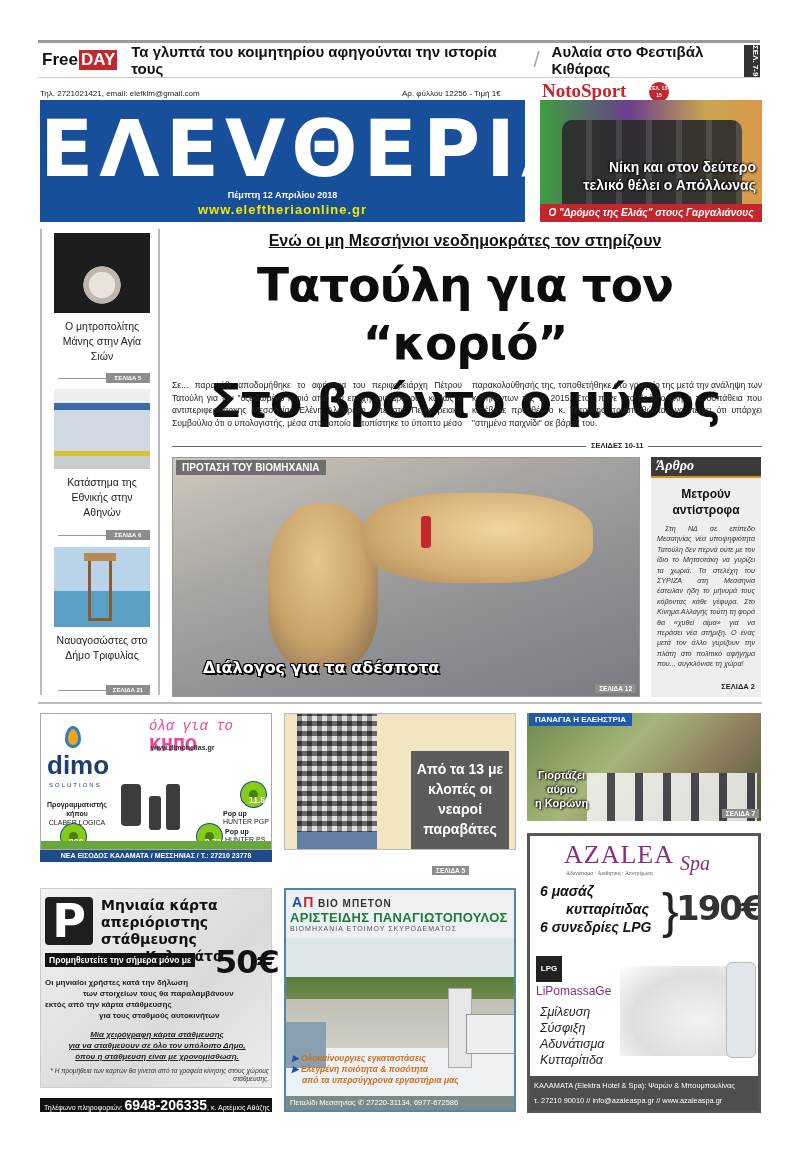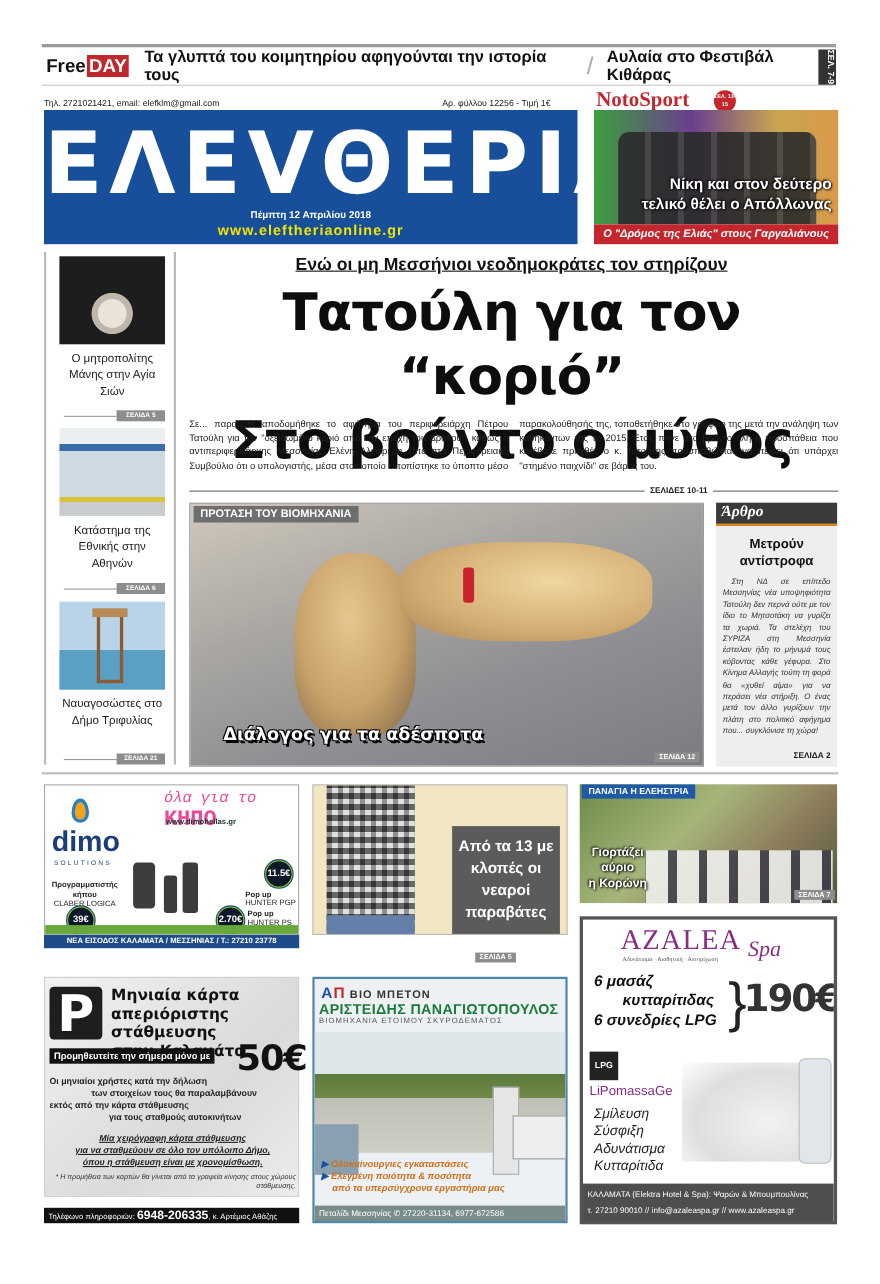--- a/index.html
+++ b/index.html
@@ -70,21 +70,21 @@
   
   .dimo { left: 40px; top: 713px; width: 232px; height: 137px; background: #ffffff; border: 1px solid #aaa; overflow: hidden; }
   .dimo .logo { position: absolute; left: 6px; top: 36px; font-size: 26px; font-weight: bold; color: #1c3e78; }
   .dimo .drop { position: absolute; left: 24px; top: 12px; width: 16px; height: 22px; border-radius: 50% 50% 50% 50% / 60% 60% 40% 40%; border: 3px solid #2a7fc1; background: #f2a41d; }
   .dimo .sol { position: absolute; left: 8px; top: 68px; font-size: 6px; letter-spacing: 2px; color: #1c3e78; }
   .dimo .slogan { position: absolute; left: 108px; top: 4px; font-size: 14px; color: #ec4899; font-style: italic; font-family: Liberation Mono, monospace; }
   .dimo .slogan b { font-size: 20px; font-style: normal; }
   .dimo .url { position: absolute; left: 110px; top: 30px; font-size: 7px; color: #233; font-weight: bold; }
   .dimo .prog { position: absolute; left: 4px; top: 86px; font-size: 7px; text-align: center; width: 64px; line-height: 9px; font-weight: bold; color: #222; }
   .dimo .prog span { font-weight: normal; }
-  .dimo .circle { position: absolute; width: 25px; height: 25px; border-radius: 50%; background: #0f172a; border: 1px solid #84cc16; box-shadow: 0 0 0 1px #1e4c8a; color: #fff; font-weight: bold; font-size: 8.5px; text-align: center; line-height: 21px; }
+  .dimo .circle { position: absolute; width: 25px; height: 25px; border-radius: 50%; background: #4d7c0f; border: 8px solid #84cc16; box-shadow: 0 0 0 1px #1e4c8a; color: #fff; font-weight: bold; font-size: 8.5px; text-align: center; line-height: 21px; }
   .dimo .device { position: absolute; left: 80px; top: 70px; width: 20px; height: 42px; background: #3c3c3c; border-radius: 4px; }
   .dimo .device2 { position: absolute; left: 108px; top: 82px; width: 12px; height: 34px; background: #3c3c3c; border-radius: 3px; }
   .dimo .device3 { position: absolute; left: 125px; top: 70px; width: 14px; height: 46px; background: #3c3c3c; border-radius: 3px; }
   .dimo .popup { position: absolute; font-size: 7px; font-weight: bold; line-height: 8px; color: #222; }
   .dimo .popup span { font-weight: normal; }
   .dimo .grass { position: absolute; left: 0; bottom: 0; width: 100%; height: 8px; background: #66a83a; }
   .dimo-foot { left: 40px; top: 850px; width: 232px; height: 12px; background: #1e4c8a; color: #fff; font-size: 7px; font-weight: bold; text-align: center; line-height: 12px; }
 
   
   .minors { left: 284px; top: 713px; width: 232px; height: 137px; background: #f1e6c1; overflow: hidden; border: 1px solid #bbb; }
@@ -106,21 +106,21 @@
   .parking .P { position: absolute; left: 4px; top: 8px; width: 48px; height: 48px; background: #1e1e1e; border-radius: 4px; color: #fff; font-weight: bold; font-size: 46px; text-align: center; line-height: 48px; font-family: "DejaVu Sans", sans-serif; }
   .parking .ttl { position: absolute; left: 60px; top: 8px; font-weight: bold; font-size: 14px; line-height: 17px; color: #111; font-family: "DejaVu Sans", sans-serif; }
   .parking .bar { position: absolute; left: 4px; top: 64px; background: #111; color: #fff; font-size: 8.5px; font-weight: bold; padding: 2px 4px; }
   .parking .price { position: absolute; left: 174px; top: 54px; font-weight: bold; font-size: 32px; color: #111; font-family: "DejaVu Sans", sans-serif; letter-spacing: -1px; }
   .parking .desc { position: absolute; left: 4px; top: 88px; width: 224px; font-size: 8px; line-height: 11px; font-weight: bold; color: #222; }
   .parking .desc p:nth-child(2) { padding-left: 38px; }
   .parking .desc p:nth-child(4) { padding-left: 54px; }
   .parking .note { position: absolute; left: 4px; top: 140px; width: 224px; font-size: 8px; line-height: 11px; font-weight: bold; font-style: italic; text-decoration: underline; text-align: center; color: #222; }
   .parking .fine { position: absolute; left: 4px; top: 178px; width: 224px; font-size: 6.5px; line-height: 8px; font-style: italic; text-align: right; color: #333; }
   .parking-foot { left: 40px; top: 1098px; width: 232px; height: 14px; background: #111; color: #fff; font-size: 7px; line-height: 14px; padding-left: 4px; white-space: nowrap; }
-  .parking-foot b { font-size: 11px; }
+  .parking-foot b { font-size: 14px; }
 
   
   .concrete { left: 284px; top: 888px; width: 232px; height: 224px; background: #eef1f4; border: 2px solid #4e8aa8; overflow: hidden; }
   .concrete .top1 { position: absolute; left: 6px; top: 4px; font-size: 10px; font-weight: bold; color: #333; letter-spacing: 1px; }
   .concrete .top1 .ap { color: #1d4fa6; font-size: 14px; }
   .concrete .top1 .ap b { color: #c8262b; }
   .concrete .name { position: absolute; left: 4px; top: 20px; font-size: 13px; font-weight: bold; color: #1c7a3a; letter-spacing: 0.3px; white-space: nowrap; }
   .concrete .sub { position: absolute; left: 4px; top: 35px; font-size: 7px; color: #555; letter-spacing: 1px; white-space: nowrap; }
   .concrete .photo { position: absolute; left: 0; top: 48px; width: 100%; height: 110px; background: linear-gradient(180deg, #dfe6ea 0%, #dfe6ea 35%, #5c7a3c 35%, #6f8a4a 55%, #bfbfb5 55%, #d0cfc6 100%); }
   .concrete .silo { position: absolute; left: 162px; top: 50px; width: 24px; height: 80px; background: #e6e6e6; border: 1px solid #aaa; }

